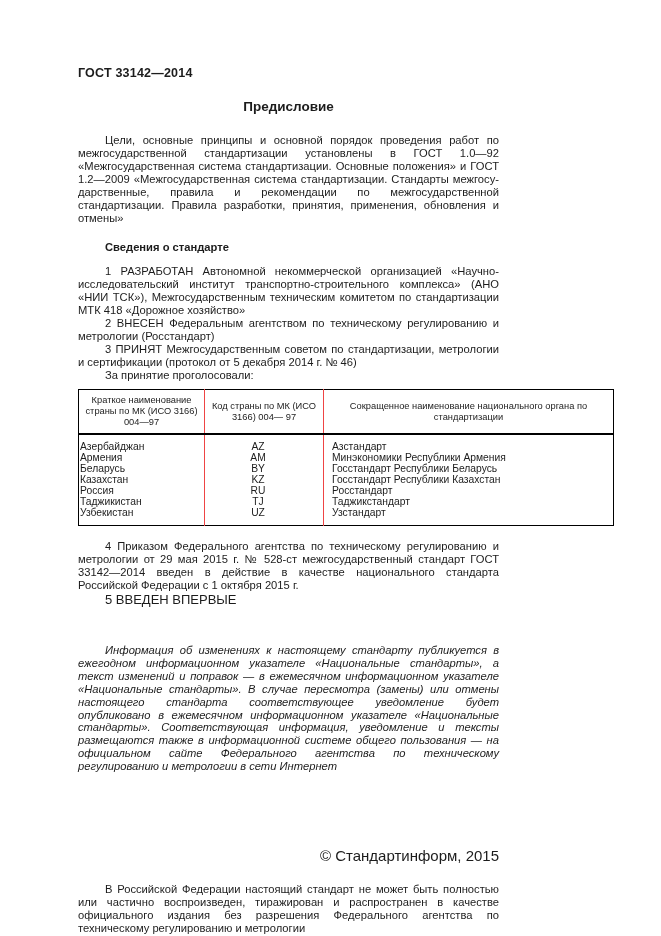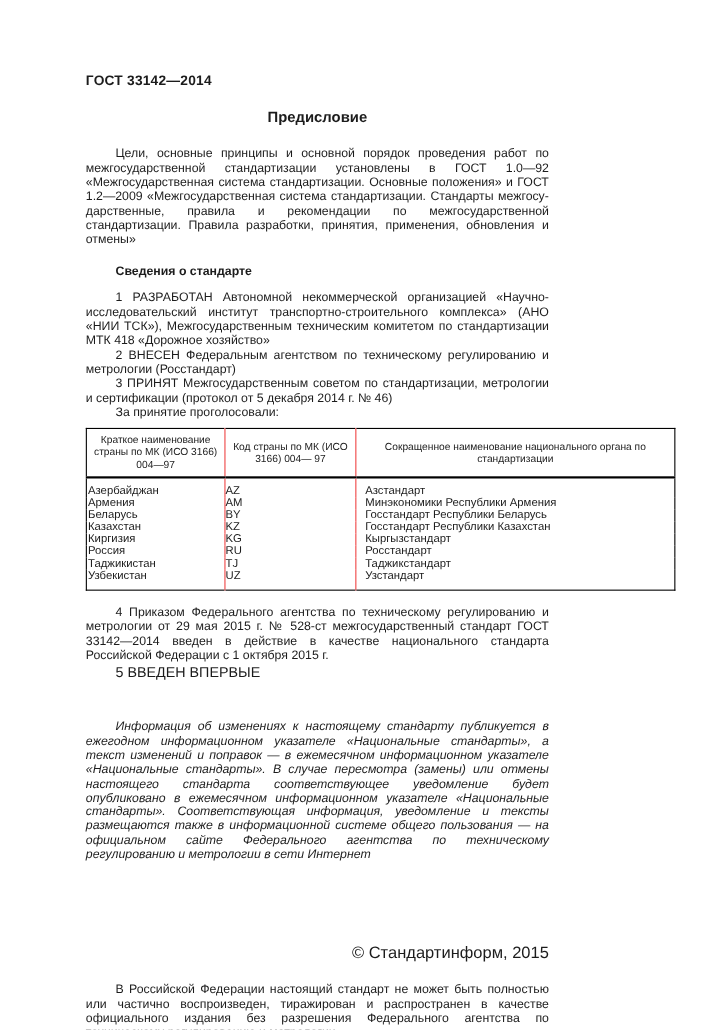--- a/index.html
+++ b/index.html
@@ -33,21 +33,21 @@
     font-size:9.3px;font-weight:normal;line-height:11px;text-align:center;
     vertical-align:middle;padding:5px 4px;
     border-bottom:2px solid #000;
   }
   table.vote th,table.vote td{border-left:1px solid #ef4444;}
   table.vote th:first-child,table.vote td:first-child{border-left:none;}
   table.vote td{
     font-size:10.3px;line-height:11px;vertical-align:top;padding:0 4px 0 8px;
   }
   table.vote td:first-child{padding-left:1px;}
-  table.vote td.c-center{text-align:left;padding-left:0;padding-right:12px;}
+  table.vote td.c-center{text-align:center;padding-left:0;padding-right:12px;}
   table.vote tbody tr:first-child td{padding-top:6px;}
   table.vote tbody tr:last-child td{padding-bottom:7px;}
   .col-country{width:126px;}
   .col-code{width:119px;}
   .col-org{width:290px;}
   .after-table{margin-top:14px;}
   .item5{font-size:13px;text-indent:27px;margin-top:0;}
   .note-italic{
     font-style:italic;margin-top:37px;line-height:12.9px;
   }
@@ -106,25 +106,20 @@
           <td>Беларусь</td>
           <td class="c-center">BY</td>
           <td>Госстандарт Республики Беларусь</td>
         </tr>
         <tr>
           <td>Казахстан</td>
           <td class="c-center">KZ</td>
           <td>Госстандарт Республики Казахстан</td>
         </tr>
         <tr>
-          <td>Киргизия</td>
-          <td class="c-center">KG</td>
-          <td>Кыргызстандарт</td>
-        </tr>
-        <tr>
           <td>Россия</td>
           <td class="c-center">RU</td>
           <td>Росстандарт</td>
         </tr>
         <tr>
           <td>Таджикистан</td>
           <td class="c-center">TJ</td>
           <td>Таджикстандарт</td>
         </tr>
         <tr>

